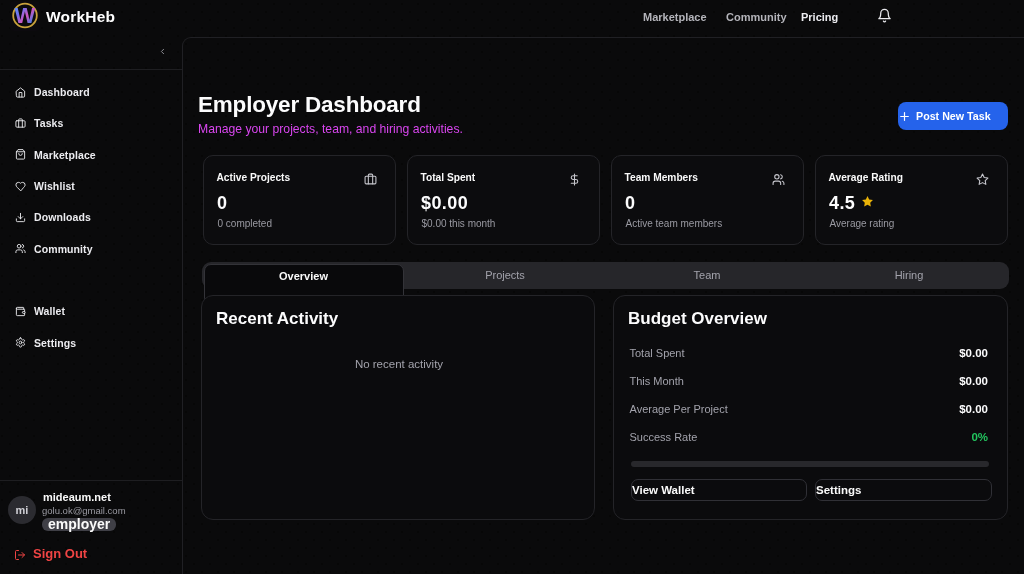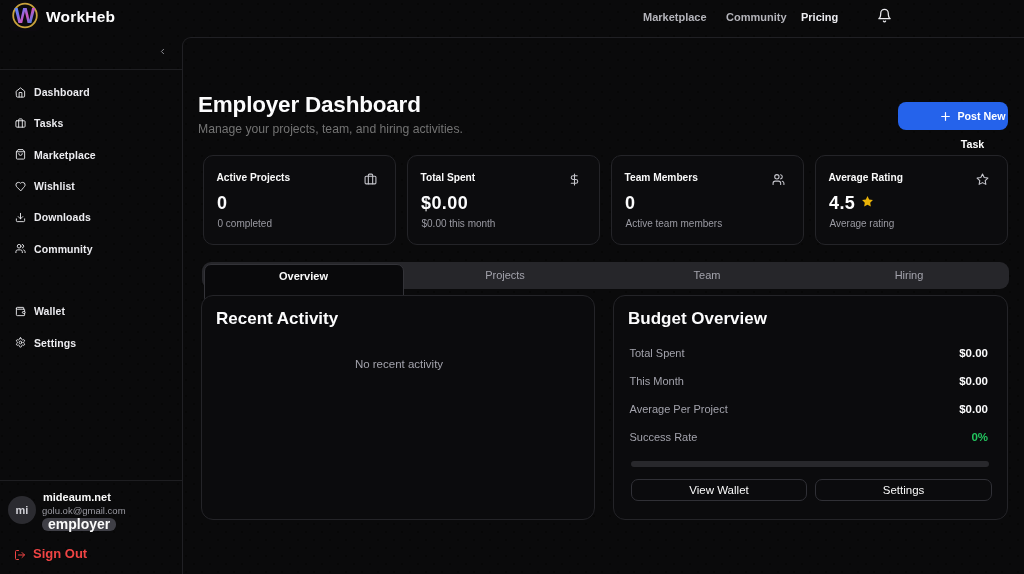--- a/index.html
+++ b/index.html
@@ -39,23 +39,23 @@
     background:#3f3f46; border-radius:6px; font-size:14px; font-weight:600; color:#fafafa; }
   #signout { position:absolute; left:14px; top:509px; color:#ef4444; font-size:13px; font-weight:600; }
   #signout svg { vertical-align:-3px; margin-right:7px; }
 
   
   #main { position:absolute; left:182px; top:37px; width:842px; height:537px;
     background:transparent; border-left:1px solid #202024; border-top:1px solid #202024;
     border-top-left-radius:9px; }
 
   #h1 { position:absolute; left:15px; top:54px; font-size:22.5px; font-weight:700; color:#fcfcfd; letter-spacing:-.2px; }
-  #sub { position:absolute; left:15px; top:84px; font-size:12.2px; color:#737373; }
+  #sub { position:absolute; left:15px; top:84px; font-size:12.2px; color:#d946ef; }
   #postbtn { position:absolute; left:715px; top:64px; width:110px; height:28px; background:#2563eb;
-    border-radius:8px; color:#fff; font-size:10.7px; font-weight:600; text-align:center; line-height:28px;padding-left:39px; }
+    border-radius:8px; color:#fff; font-size:10.7px; font-weight:600; text-align:left; line-height:28px; }
   #postbtn svg { vertical-align:-2.5px; margin-right:5px; }
 
   
   .stat { position:absolute; top:116.5px; width:193px; height:90px; background:#0c0c0e;
     border:1px solid #242428; border-radius:10px; }
   .stat .t { position:absolute; left:12.5px; top:16.5px; font-size:10.2px; font-weight:600; color:#fafafa; }
   .stat .ic { position:absolute; right:18px; top:17px; color:#c6c6cc; }
   .stat .v { position:absolute; left:13px; top:37px; font-size:18px; font-weight:700; color:#fcfcfd; letter-spacing:.4px; }
   .stat .s { position:absolute; left:13.5px; top:62.5px; font-size:10px; color:#9a9aa2; }
   #st1 { left:20px; }
@@ -79,22 +79,22 @@
   #card2 { left:430px; width:395px; }
   .bigcard h2 { position:absolute; left:14px; top:12.5px; font-size:17px; font-weight:700; color:#fcfcfd; }
   #noact { position:absolute; left:0; width:394px; top:62px; text-align:center; font-size:11.5px; color:#a3a3ac; }
 
   .brow { position:absolute; left:15.5px; right:19px; height:16px; }
   .brow .l { position:absolute; left:0; font-size:11px; color:#a3a3ac; line-height:16px; }
   .brow .r { position:absolute; right:0; font-size:11.5px; font-weight:700; color:#fcfcfd; line-height:16px; }
   #br1 { top:48.5px; } #br2 { top:76.5px; } #br3 { top:105px; } #br4 { top:133px; }
   #br4 .r { color:#22c55e; }
   #pbar { position:absolute; left:17px; right:18px; top:165px; height:6px; background:#28282c; border-radius:3px; }
-  .obtn { position:absolute; top:183px; height:21.5px; line-height:20px; text-align:center;
-    border:1px solid #303036; border-radius:7px; font-size:11.5px; font-weight:400; color:#fafafa; }
+  .obtn { position:absolute; top:183px; height:21.5px; line-height:20px; 
+    border:1px solid #303036; border-radius:7px; font-size:11.5px; font-weight:700; color:#fafafa; }
   #ob1 { left:17px; width:176px; }
   #ob2 { left:201px; width:177px; }
 </style>
 </head>
 <body>
 
 <div id="topbar">
   <svg id="logo" viewBox="0 0 30 30">
     <defs>
       <linearGradient id="wg" x1="0" y1="0" x2="1" y2="1">

